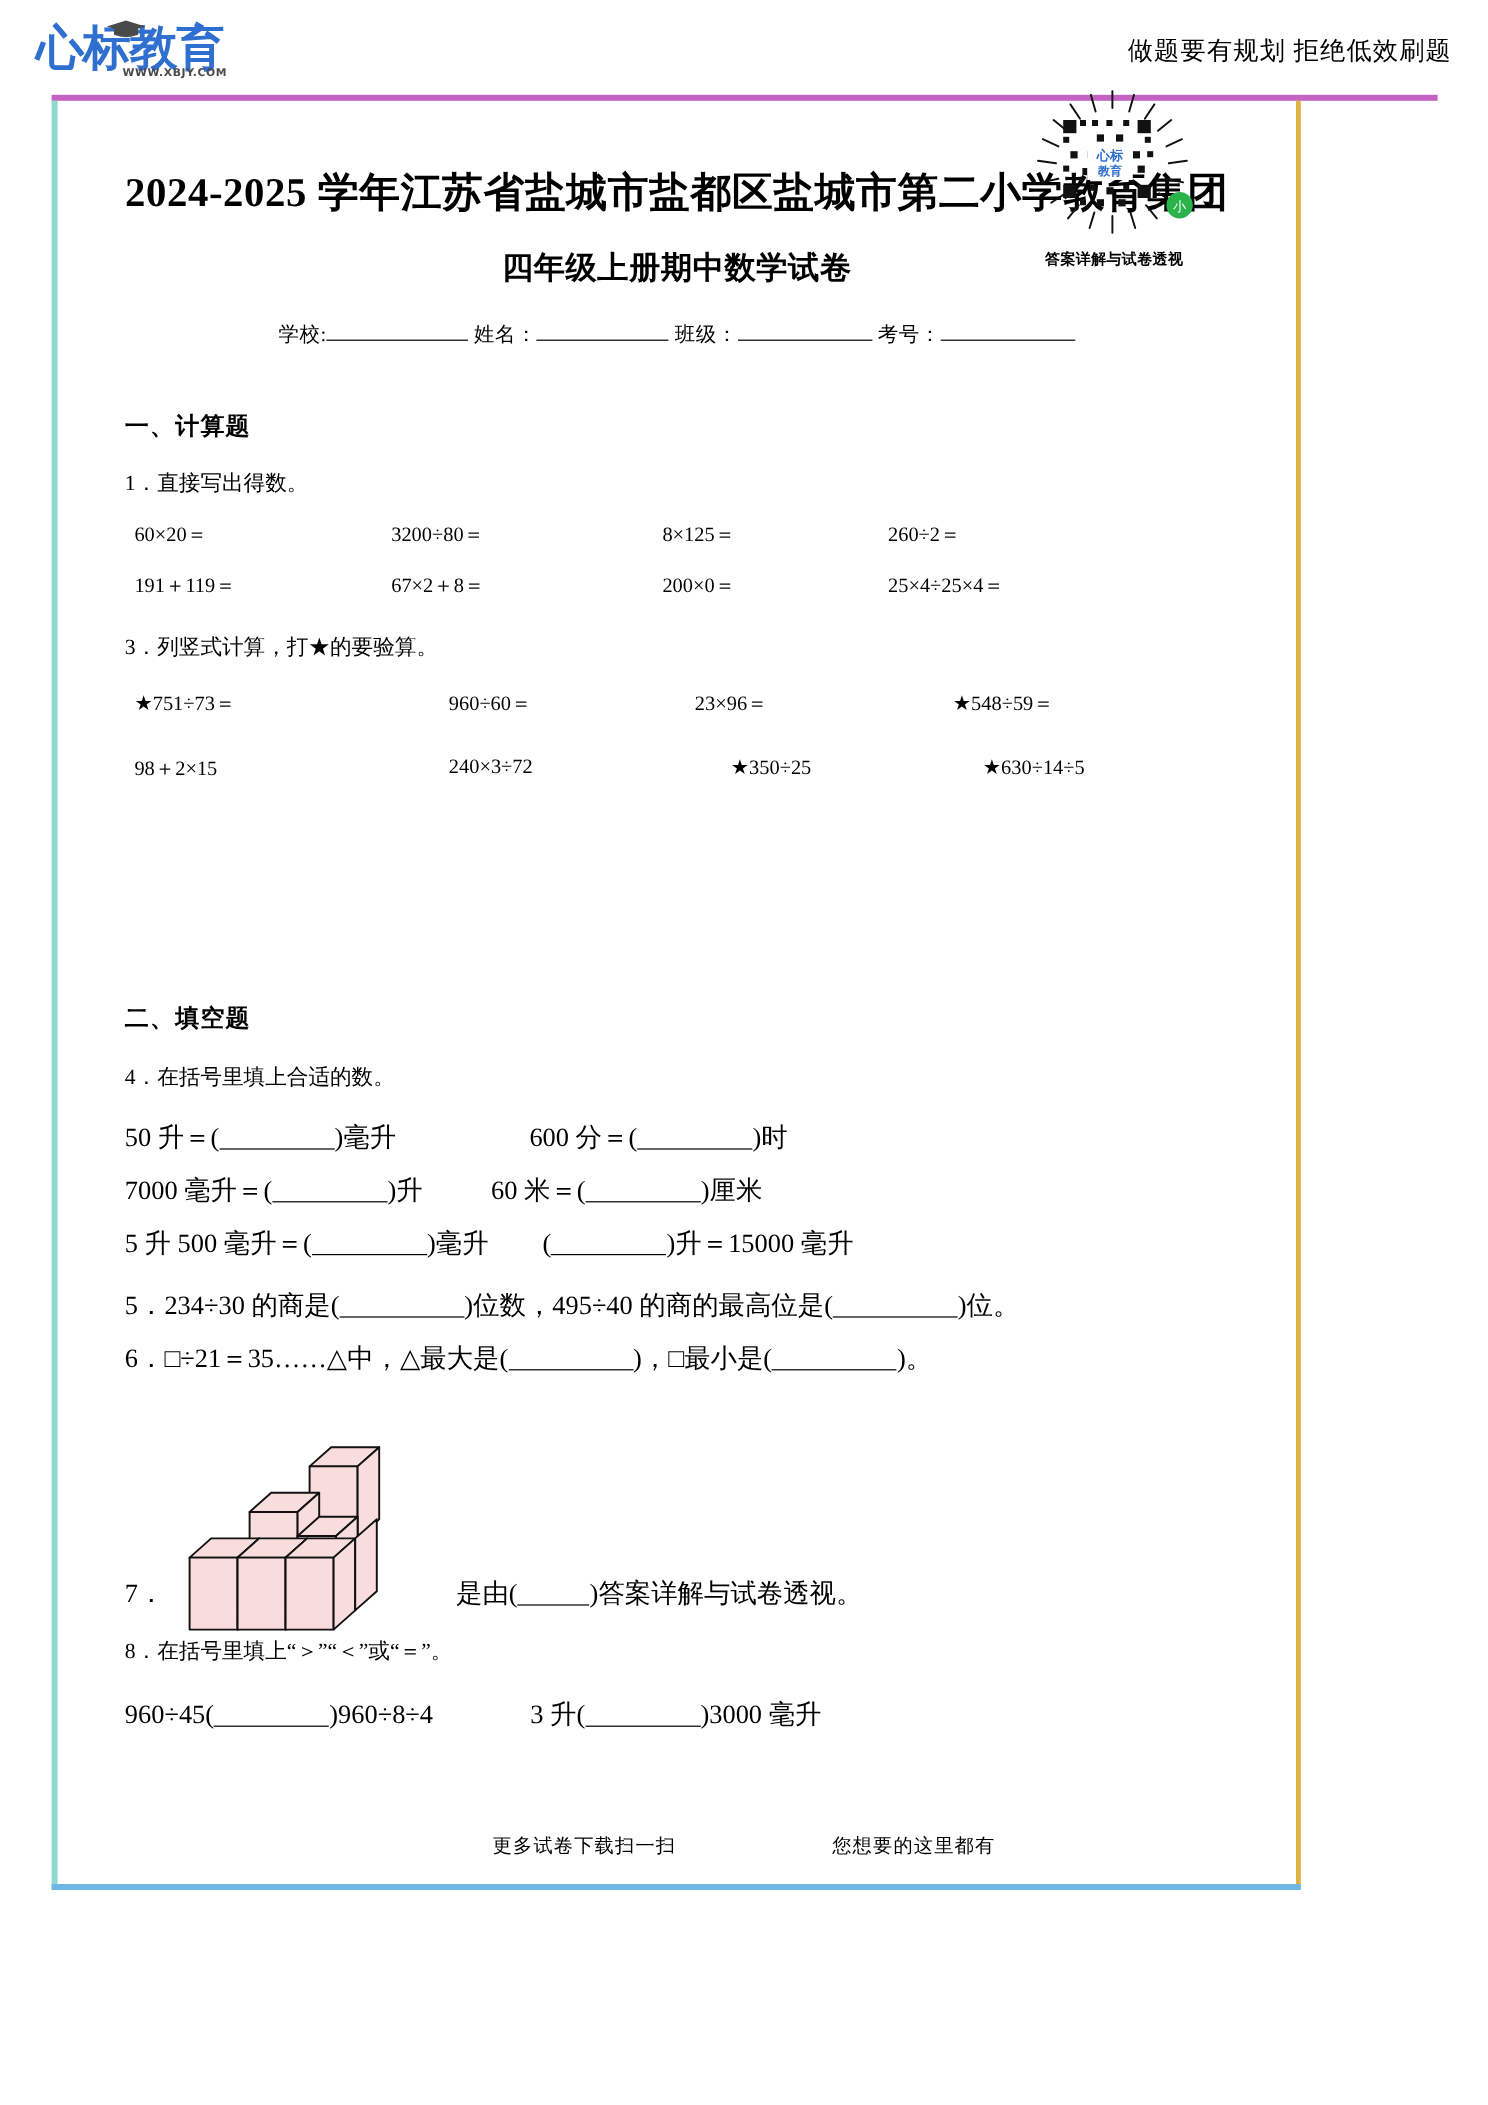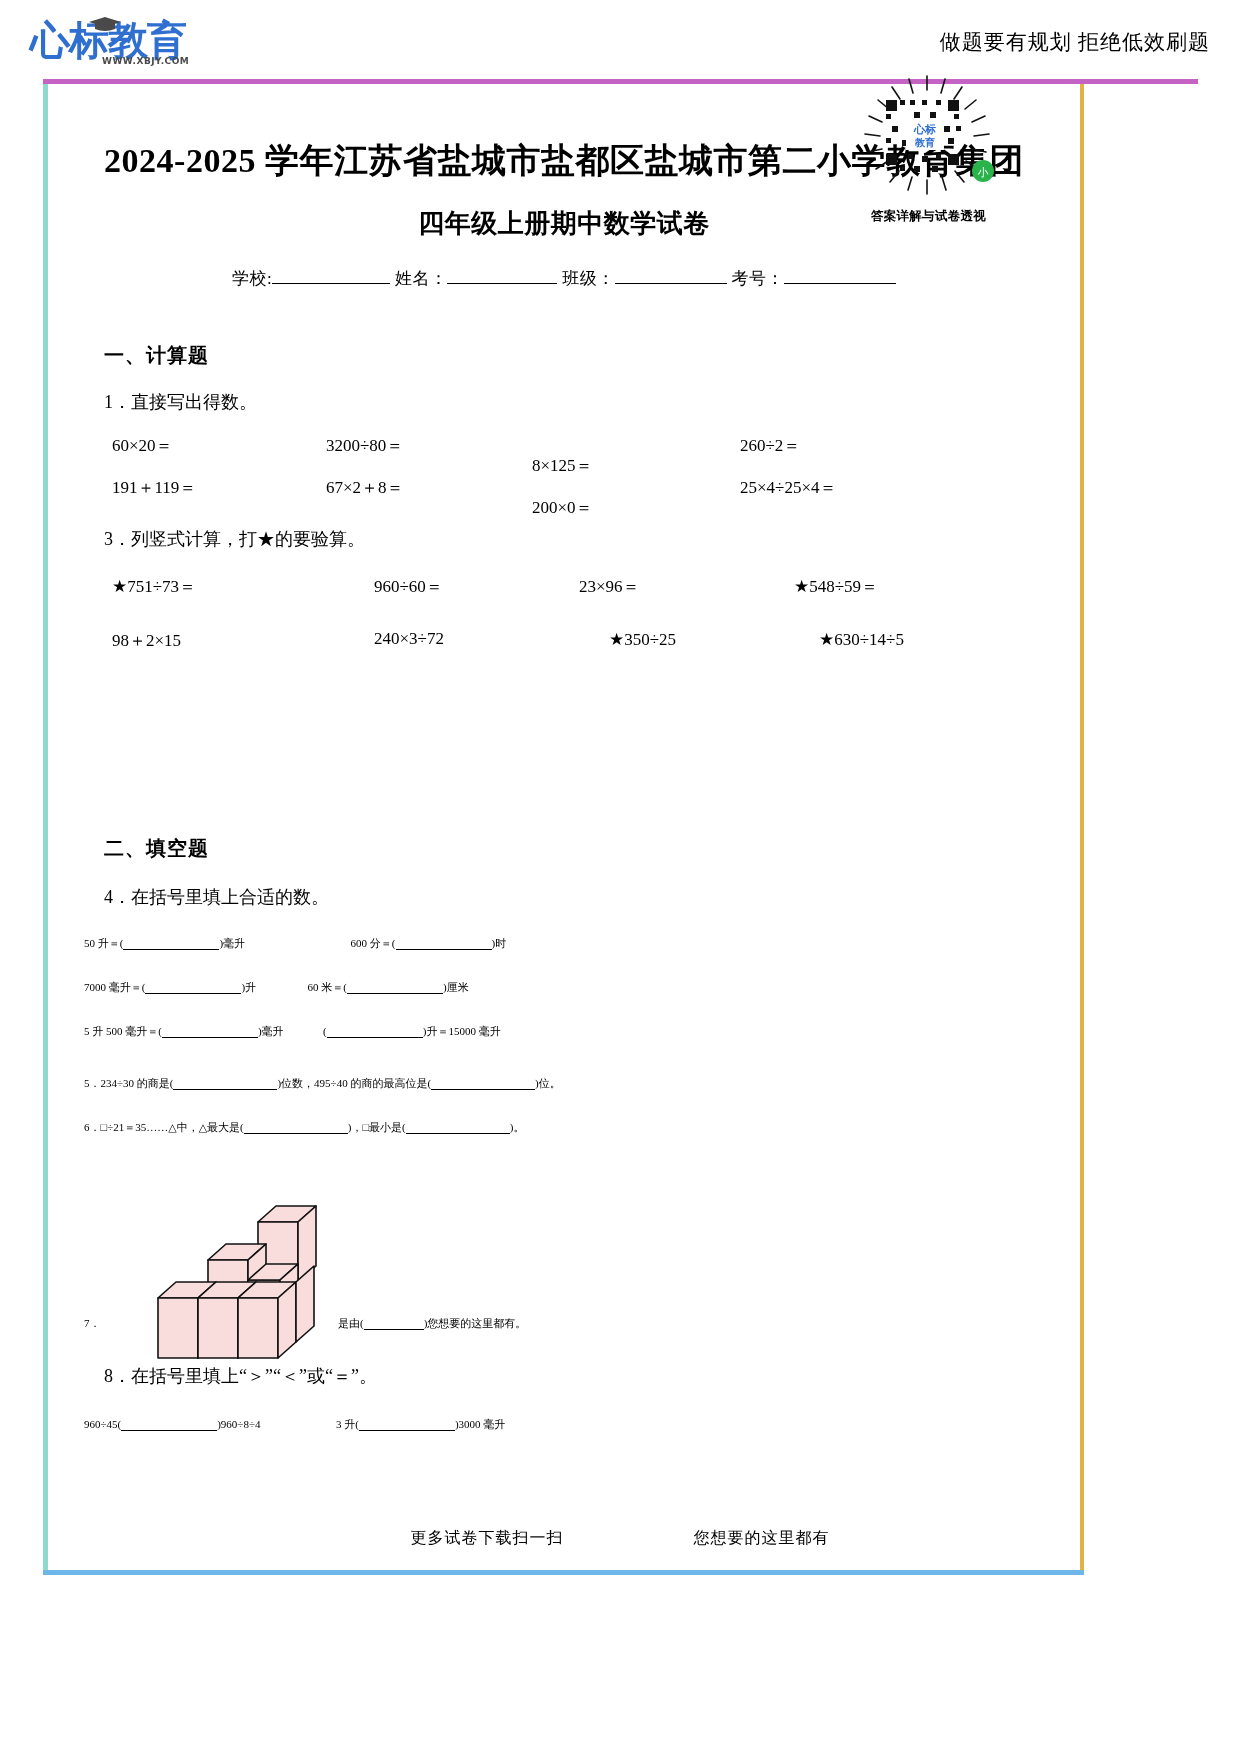--- a/index.html
+++ b/index.html
@@ -128,29 +128,29 @@
   }
   .row {
     margin-left: 56px;
     font-size: 17px;
     position: relative;
     height: 34px;
   }
   .cell { position: absolute; white-space: nowrap; top: 0; }
   .c1 { left: 8px; }
   .c2 { left: 222px; }
-  .c3 { left: 428px; margin-top: 20px; }
+  .c3 { left: 448px; }
   .c4 { left: 636px; }
 
   .mono-eq { font-family: "Liberation Serif", "DejaVu Serif", serif; }
 
   
   .fb {
-    margin-left: 36px;
-    font-size: 11px;
+    margin-left: 56px;
+    font-size: 22px;
     position: relative;
     height: 44px;
     white-space: nowrap;
   }
   .ul { display: inline-block; border-bottom: 1px solid #000; height: 17px; vertical-align: -3px; }
 
   
   .cubes {
     position: absolute;
     left: 130px; top: 1200px;
@@ -259,21 +259,21 @@
     <span>5．234÷30 的商是(</span><span class="ul" style="width:104px"></span><span>)位数，495÷40 的商的最高位是(</span><span class="ul" style="width:104px"></span><span>)位。</span>
   </div>
 
   <div class="fb">
     <span>6．□÷21＝35……△中，△最大是(</span><span class="ul" style="width:104px"></span><span>)，□最小是(</span><span class="ul" style="width:104px"></span><span>)。</span>
   </div>
 
   <div class="fb" style="margin-top:152px">
     <span>7．</span>
     <span style="display:inline-block;width:232px"></span>
-    <span>是由(</span><span class="ul" style="width:60px"></span><span>)您想要的这里都有。</span>
+    <span>是由(</span><span class="ul" style="width:60px"></span><span>)答案详解与试卷透视。</span>
   </div>
 
   <div class="q" style="margin-top:6px">8．在括号里填上“＞”“＜”或“＝”。</div>
 
   <div class="fb" style="margin-top:24px">
     <span>960÷45(</span><span class="ul" style="width:96px"></span><span>)960÷8÷4</span>
     <span style="display:inline-block;width:70px"></span>
     <span>3 升(</span><span class="ul" style="width:96px"></span><span>)3000 毫升</span>
   </div>
 

